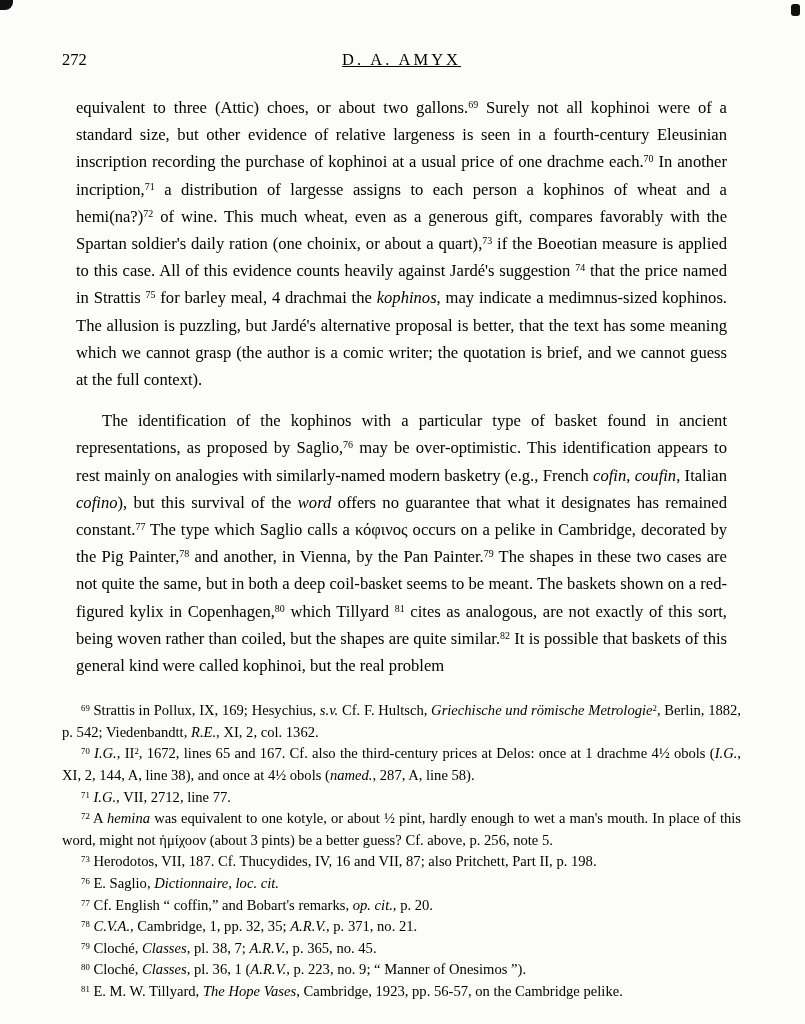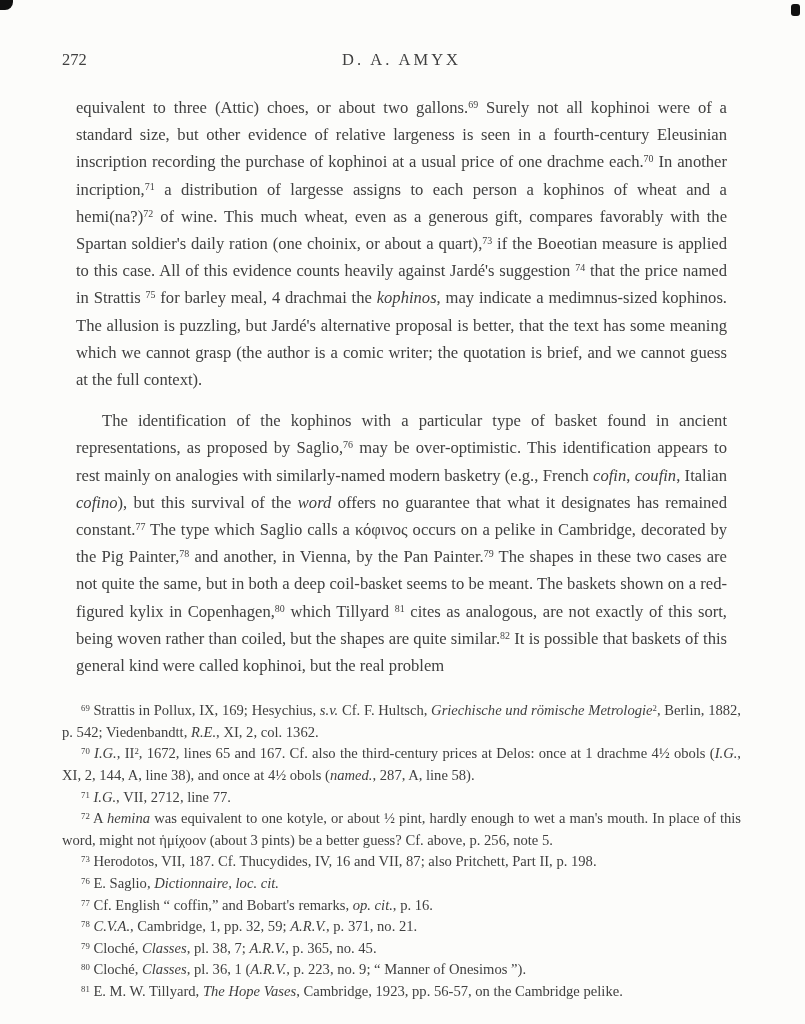--- a/index.html
+++ b/index.html
@@ -4,33 +4,33 @@
 <style>
   * { box-sizing: border-box; }
   html, body { margin: 0; padding: 0; }
   body { background: #d8d8d6; }
   .page {
     position: relative;
     width: 805px;
     height: 1024px;
     margin: 0 auto;
     background: #fcfcfa;
-    color: #404040;
+    color: #000000;
     font-family: "Liberation Serif", serif;
     padding: 50px 64px 0 62px;
     overflow: hidden;
   }
   .running-header {
     position: relative;
     height: 20px;
     margin-bottom: 24px;
     font-size: 16.5px;
   }
   .page-num { position: absolute; left: 0; top: 0; }
-  .header-title { display: block; text-align: center; letter-spacing: 3px; }
+  .header-title { display: block; text-align: center; letter-spacing: 3px; text-decoration: underline; }
   .body-text {
     font-size: 16.6px;
     line-height: 27.2px;
     text-align: justify;
   }
   .para { margin: 14px; }
   .para.indent { text-indent: 26px; }
   .footnotes {
     margin-top: 21px;
     font-size: 14.6px;
@@ -61,19 +61,19 @@
       <p class="para indent"><span>The identification of the kophinos with a particular type of basket found in ancient representations, as proposed by Saglio,</span><sup>76</sup><span> may be over-optimistic. This identification appears to rest mainly on analogies with similarly-named modern basketry (e.g., French </span><i>cofin</i><span>, </span><i>coufin</i><span>, Italian </span><i>cofino</i><span>), but this survival of the </span><i>word</i><span> offers no guarantee that what it designates has remained constant.</span><sup>77</sup><span> The type which Saglio calls a κόφινος occurs on a pelike in Cambridge, decorated by the Pig Painter,</span><sup>78</sup><span> and another, in Vienna, by the Pan Painter.</span><sup>79</sup><span> The shapes in these two cases are not quite the same, but in both a deep coil-basket seems to be meant. The baskets shown on a red-figured kylix in Copenhagen,</span><sup>80</sup><span> which Tillyard </span><sup>81</sup><span> cites as analogous, are not exactly of this sort, being woven rather than coiled, but the shapes are quite similar.</span><sup>82</sup><span> It is possible that baskets of this general kind were called kophinoi, but the real problem</span></p>
     </main>
 
   <section class="footnotes">
       <p class="footnote"><sup>69</sup><span> Strattis in Pollux, IX, 169; Hesychius, </span><i>s.v.</i><span> Cf. F. Hultsch, </span><i>Griechische und römische Metrologie</i><sup>2</sup><span>, Berlin, 1882, p. 542; Viedenbandtt, </span><i>R.E.</i><span>, XI, 2, col. 1362.</span></p>
       <p class="footnote"><sup>70</sup><span> </span><i>I.G.</i><span>, II</span><sup>2</sup><span>, 1672, lines 65 and 167. Cf. also the third-century prices at Delos: once at 1 drachme 4½ obols (</span><i>I.G.</i><span>, XI, 2, 144, A, line 38), and once at 4½ obols (</span><i>named.</i><span>, 287, A, line 58).</span></p>
       <p class="footnote"><sup>71</sup><span> </span><i>I.G.</i><span>, VII, 2712, line 77.</span></p>
       <p class="footnote"><sup>72</sup><span> A </span><i>hemina</i><span> was equivalent to one kotyle, or about ½ pint, hardly enough to wet a man's mouth. In place of this word, might not ἡμίχοον (about 3 pints) be a better guess? Cf. above, p. 256, note 5.</span></p>
       <p class="footnote"><sup>73</sup><span> Herodotos, VII, 187. Cf. Thucydides, IV, 16 and VII, 87; also Pritchett, Part II, p. 198.</span></p>
       <p class="footnote"><sup>76</sup><span> E. Saglio, </span><i>Dictionnaire, loc. cit.</i></p>
-      <p class="footnote"><sup>77</sup><span> Cf. English “ coffin,” and Bobart's remarks, </span><i>op. cit.</i><span>, p. 16.</span></p>
-      <p class="footnote"><sup>78</sup><span> </span><i>C.V.A.</i><span>, Cambridge, 1, pp. 32, 59; </span><i>A.R.V.</i><span>, p. 371, no. 21.</span></p>
+      <p class="footnote"><sup>77</sup><span> Cf. English “ coffin,” and Bobart's remarks, </span><i>op. cit.</i><span>, p. 20.</span></p>
+      <p class="footnote"><sup>78</sup><span> </span><i>C.V.A.</i><span>, Cambridge, 1, pp. 32, 35; </span><i>A.R.V.</i><span>, p. 371, no. 21.</span></p>
       <p class="footnote"><sup>79</sup><span> Cloché, </span><i>Classes</i><span>, pl. 38, 7; </span><i>A.R.V.</i><span>, p. 365, no. 45.</span></p>
       <p class="footnote"><sup>80</sup><span> Cloché, </span><i>Classes</i><span>, pl. 36, 1 (</span><i>A.R.V.</i><span>, p. 223, no. 9; “ Manner of Onesimos ”).</span></p>
       <p class="footnote"><sup>81</sup><span> E. M. W. Tillyard, </span><i>The Hope Vases</i><span>, Cambridge, 1923, pp. 56-57, on the Cambridge pelike.</span></p>
     </section>
 </div>
 
 </body></html>

